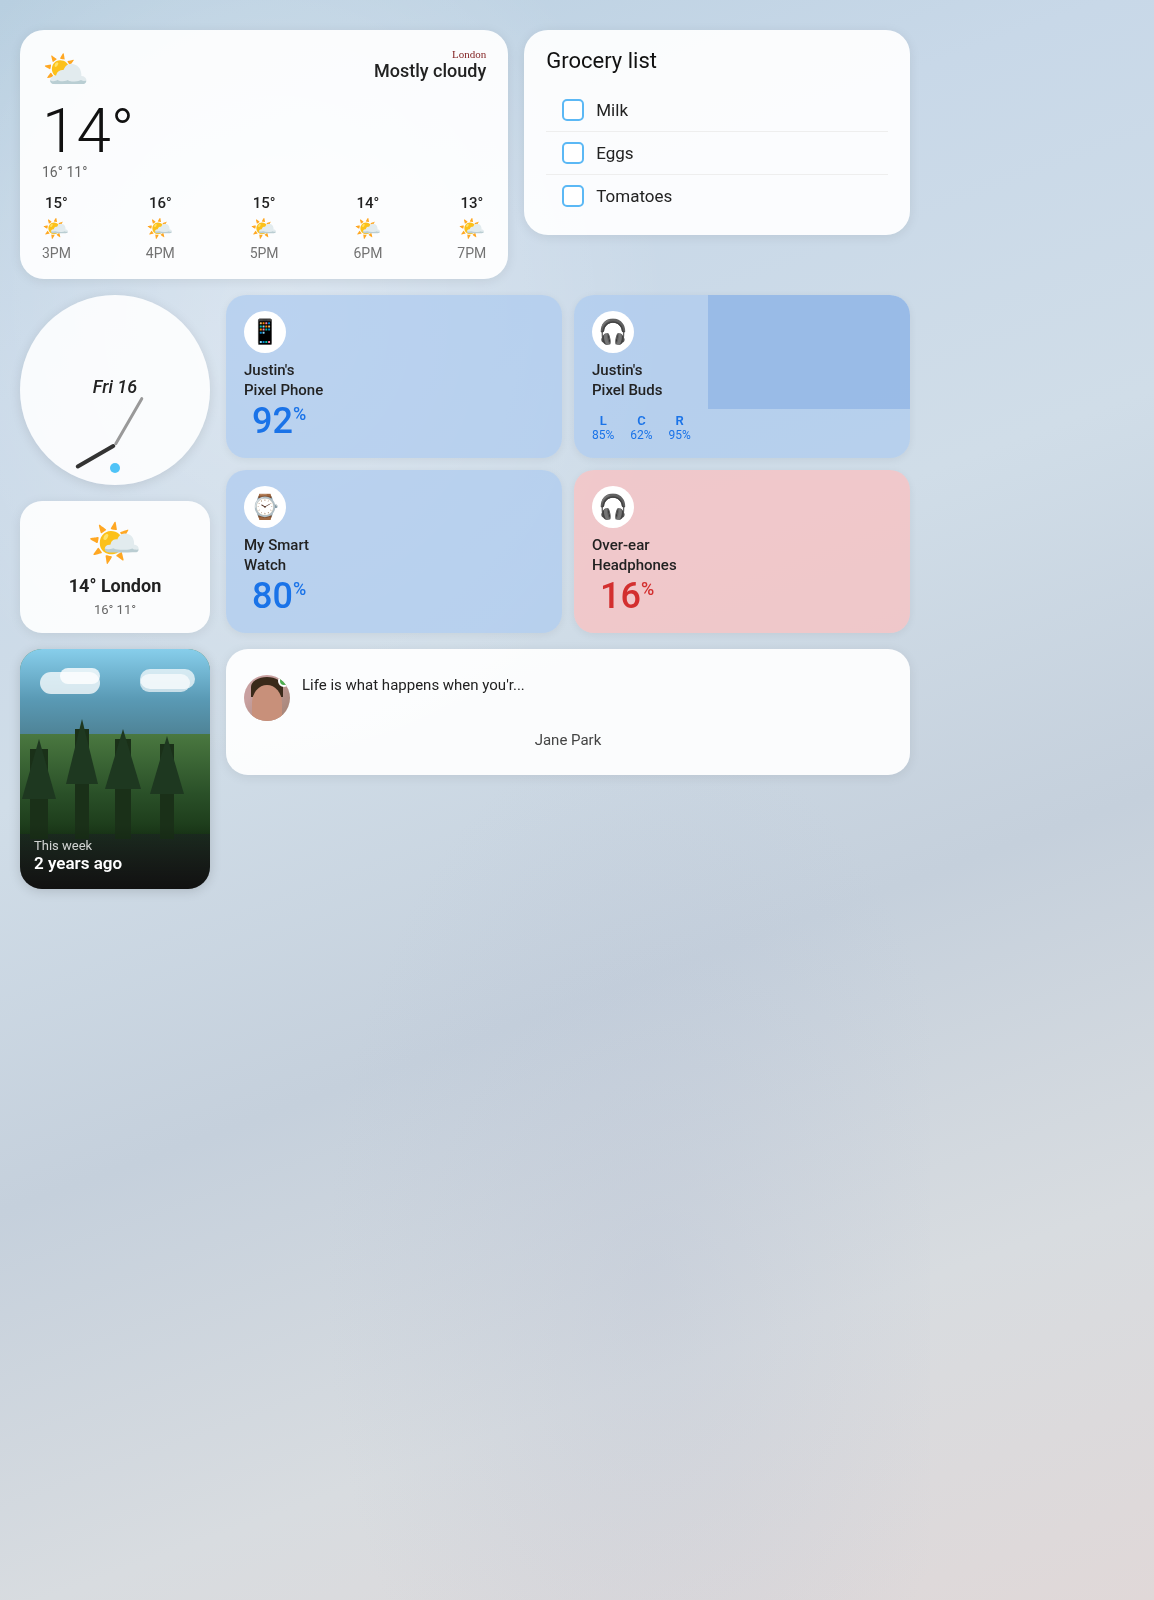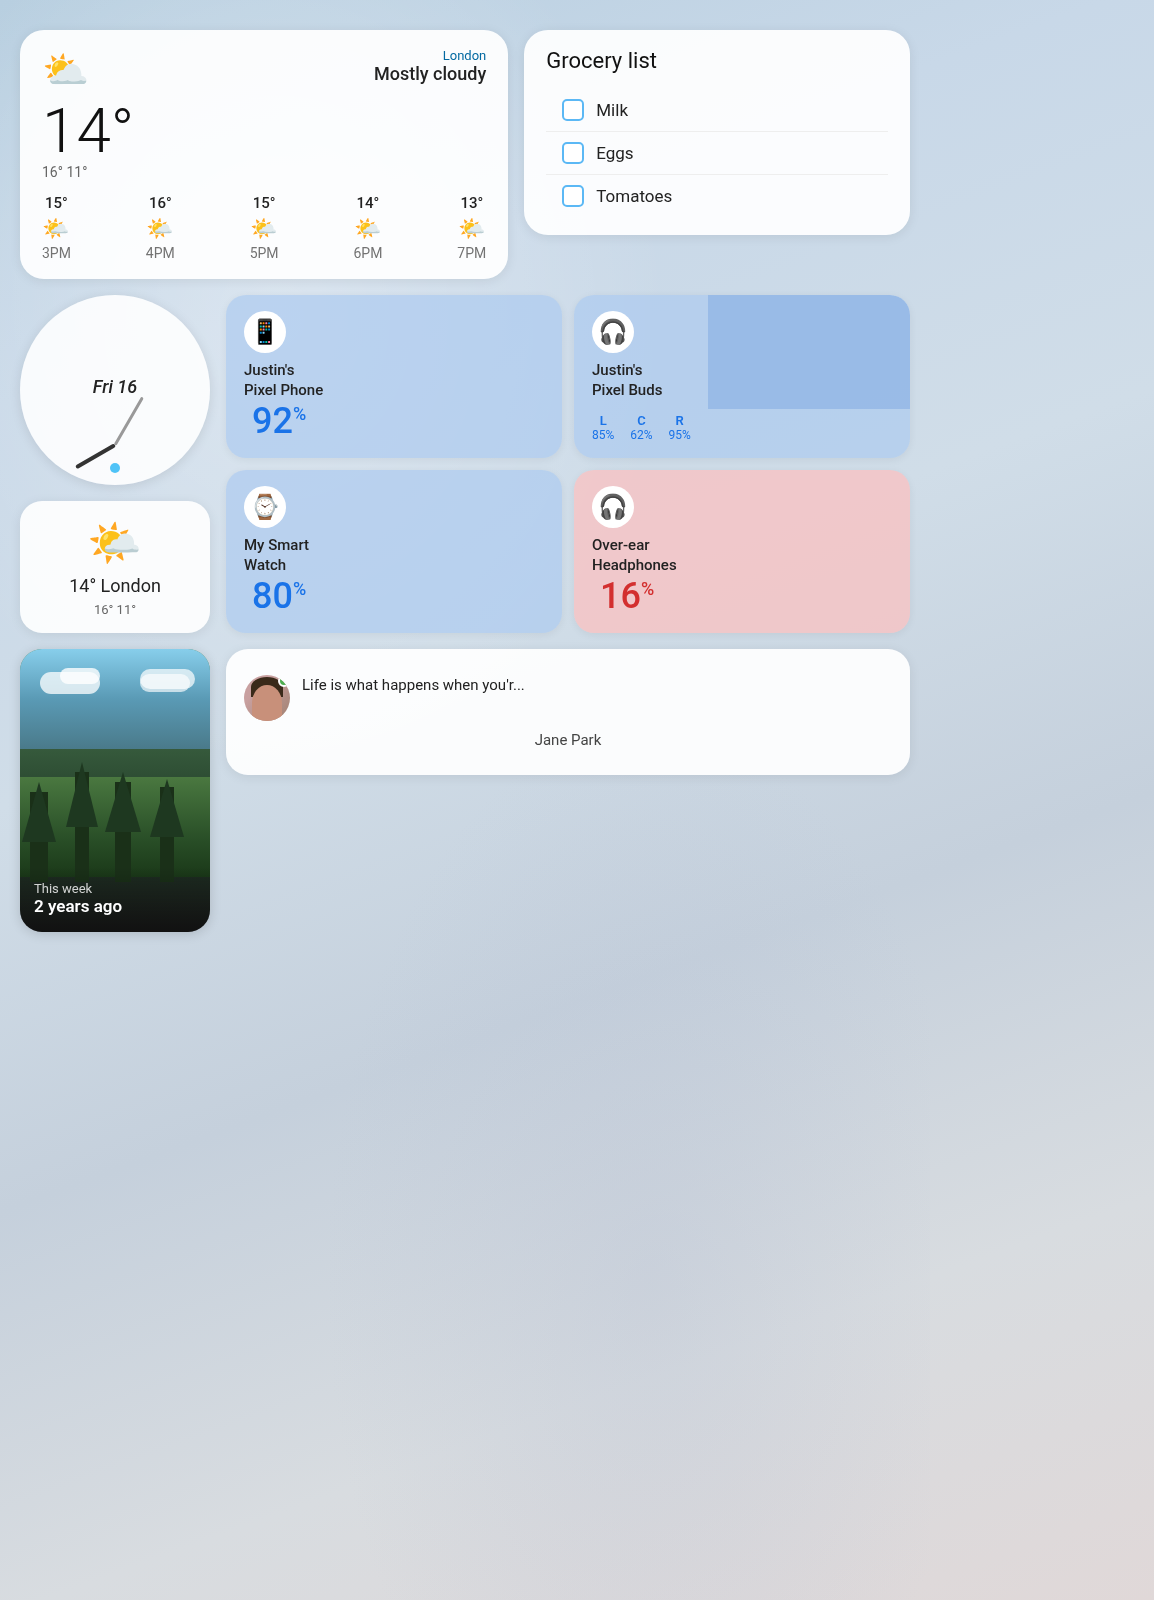--- a/index.html
+++ b/index.html
@@ -45,22 +45,23 @@
     .weather-top {
       display: flex;
       justify-content: space-between;
       align-items: flex-start;
       margin-bottom: 8px;
     }
     .weather-location {
       text-align: right;
     }
     .weather-city {
-      font-size: 13px;
-      color: #0369a1;
+      font-size: 11px;
+      color: #7f1d1d;
+      font-family: Liberation Serif, serif;
     }
     .weather-desc {
       font-size: 18px;
       font-weight: 500;
       color: #222;
     }
     .weather-temp-main {
       font-size: 62px;
       font-weight: 300;
       color: #111;
@@ -216,21 +217,21 @@
       display: flex;
       flex-direction: column;
       align-items: center;
       gap: 6px;
     }
     .small-weather-icon {
       font-size: 44px;
     }
     .small-weather-temp-city {
       font-size: 18px;
-      font-weight: 400;
+      font-weight: 700;
       color: #222;
     }
     .small-weather-hilo {
       font-size: 13px;
       color: #666;
     }
 
     
     .battery-grid {
       flex: 1;
@@ -319,21 +320,21 @@
     
     .row3 {
       display: flex;
       gap: 16px;
       align-items: flex-start;
     }
 
     
     .photo-widget {
       width: 190px;
-      height: 283px;
+      height: 240px;
       border-radius: 22px;
       overflow: hidden;
       position: relative;
       box-shadow: 0 2px 12px rgba(0,0,0,0.15);
       flex-shrink: 0;
     }
     .photo-bg {
       width: 100%;
       height: 100%;
       background: linear-gradient(180deg, #5a8a5a 0%, #3a6040 30%, #2a4830 50%, #1a3020 70%, #222 100%);

